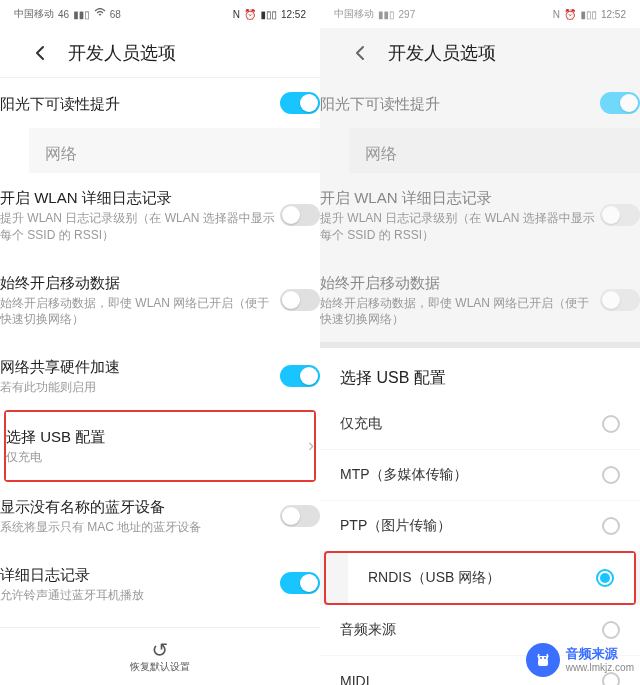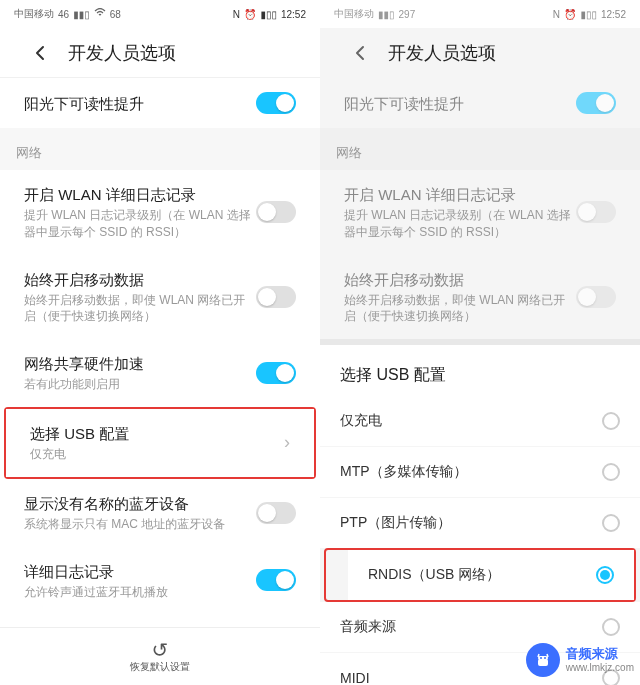--- a/index.html
+++ b/index.html
@@ -39,32 +39,33 @@
     background: #fff;
     font-size: 18px; font-weight: 500; color: #222;
     border-bottom: 1px solid #f0f0f0;
   }
   .screen.right .app-bar { border-bottom: none; background: #f5f5f5; }
   .back { width: 22px; height: 22px; margin-right: 16px; display:flex; align-items:center; justify-content:center;}
   .back svg { stroke: #333; }
 
   .row {
     background: #fff;
-    padding: 14px 24px;
+    padding: 14px 0;
     display: flex; align-items: center; justify-content: space-between;
   }
   .row .text { flex:1; min-width:0; }
   .row .title { font-size: 15px; color: #222; line-height: 1.4; }
   .row .desc { font-size: 12px; color: #999; line-height: 1.4; margin-top: 2px;}
   .row.disabled .title { color: #aaa; }
 
   .section-label {
-    font-size: 13px; color: #999;
+    font-size: 16px; color: #999;
     padding: 16px 16px 8px;
     background: #f7f7f7;
+    margin-left: 29px;
   }
   .screen.right .section-label { background: #f0f0f0; }
 
   .toggle {
     width: 40px; height: 22px; border-radius: 11px;
     position: relative;
     flex-shrink: 0;
   }
   .toggle::after {
     content:''; position:absolute; width:18px; height:18px; border-radius:50%;

